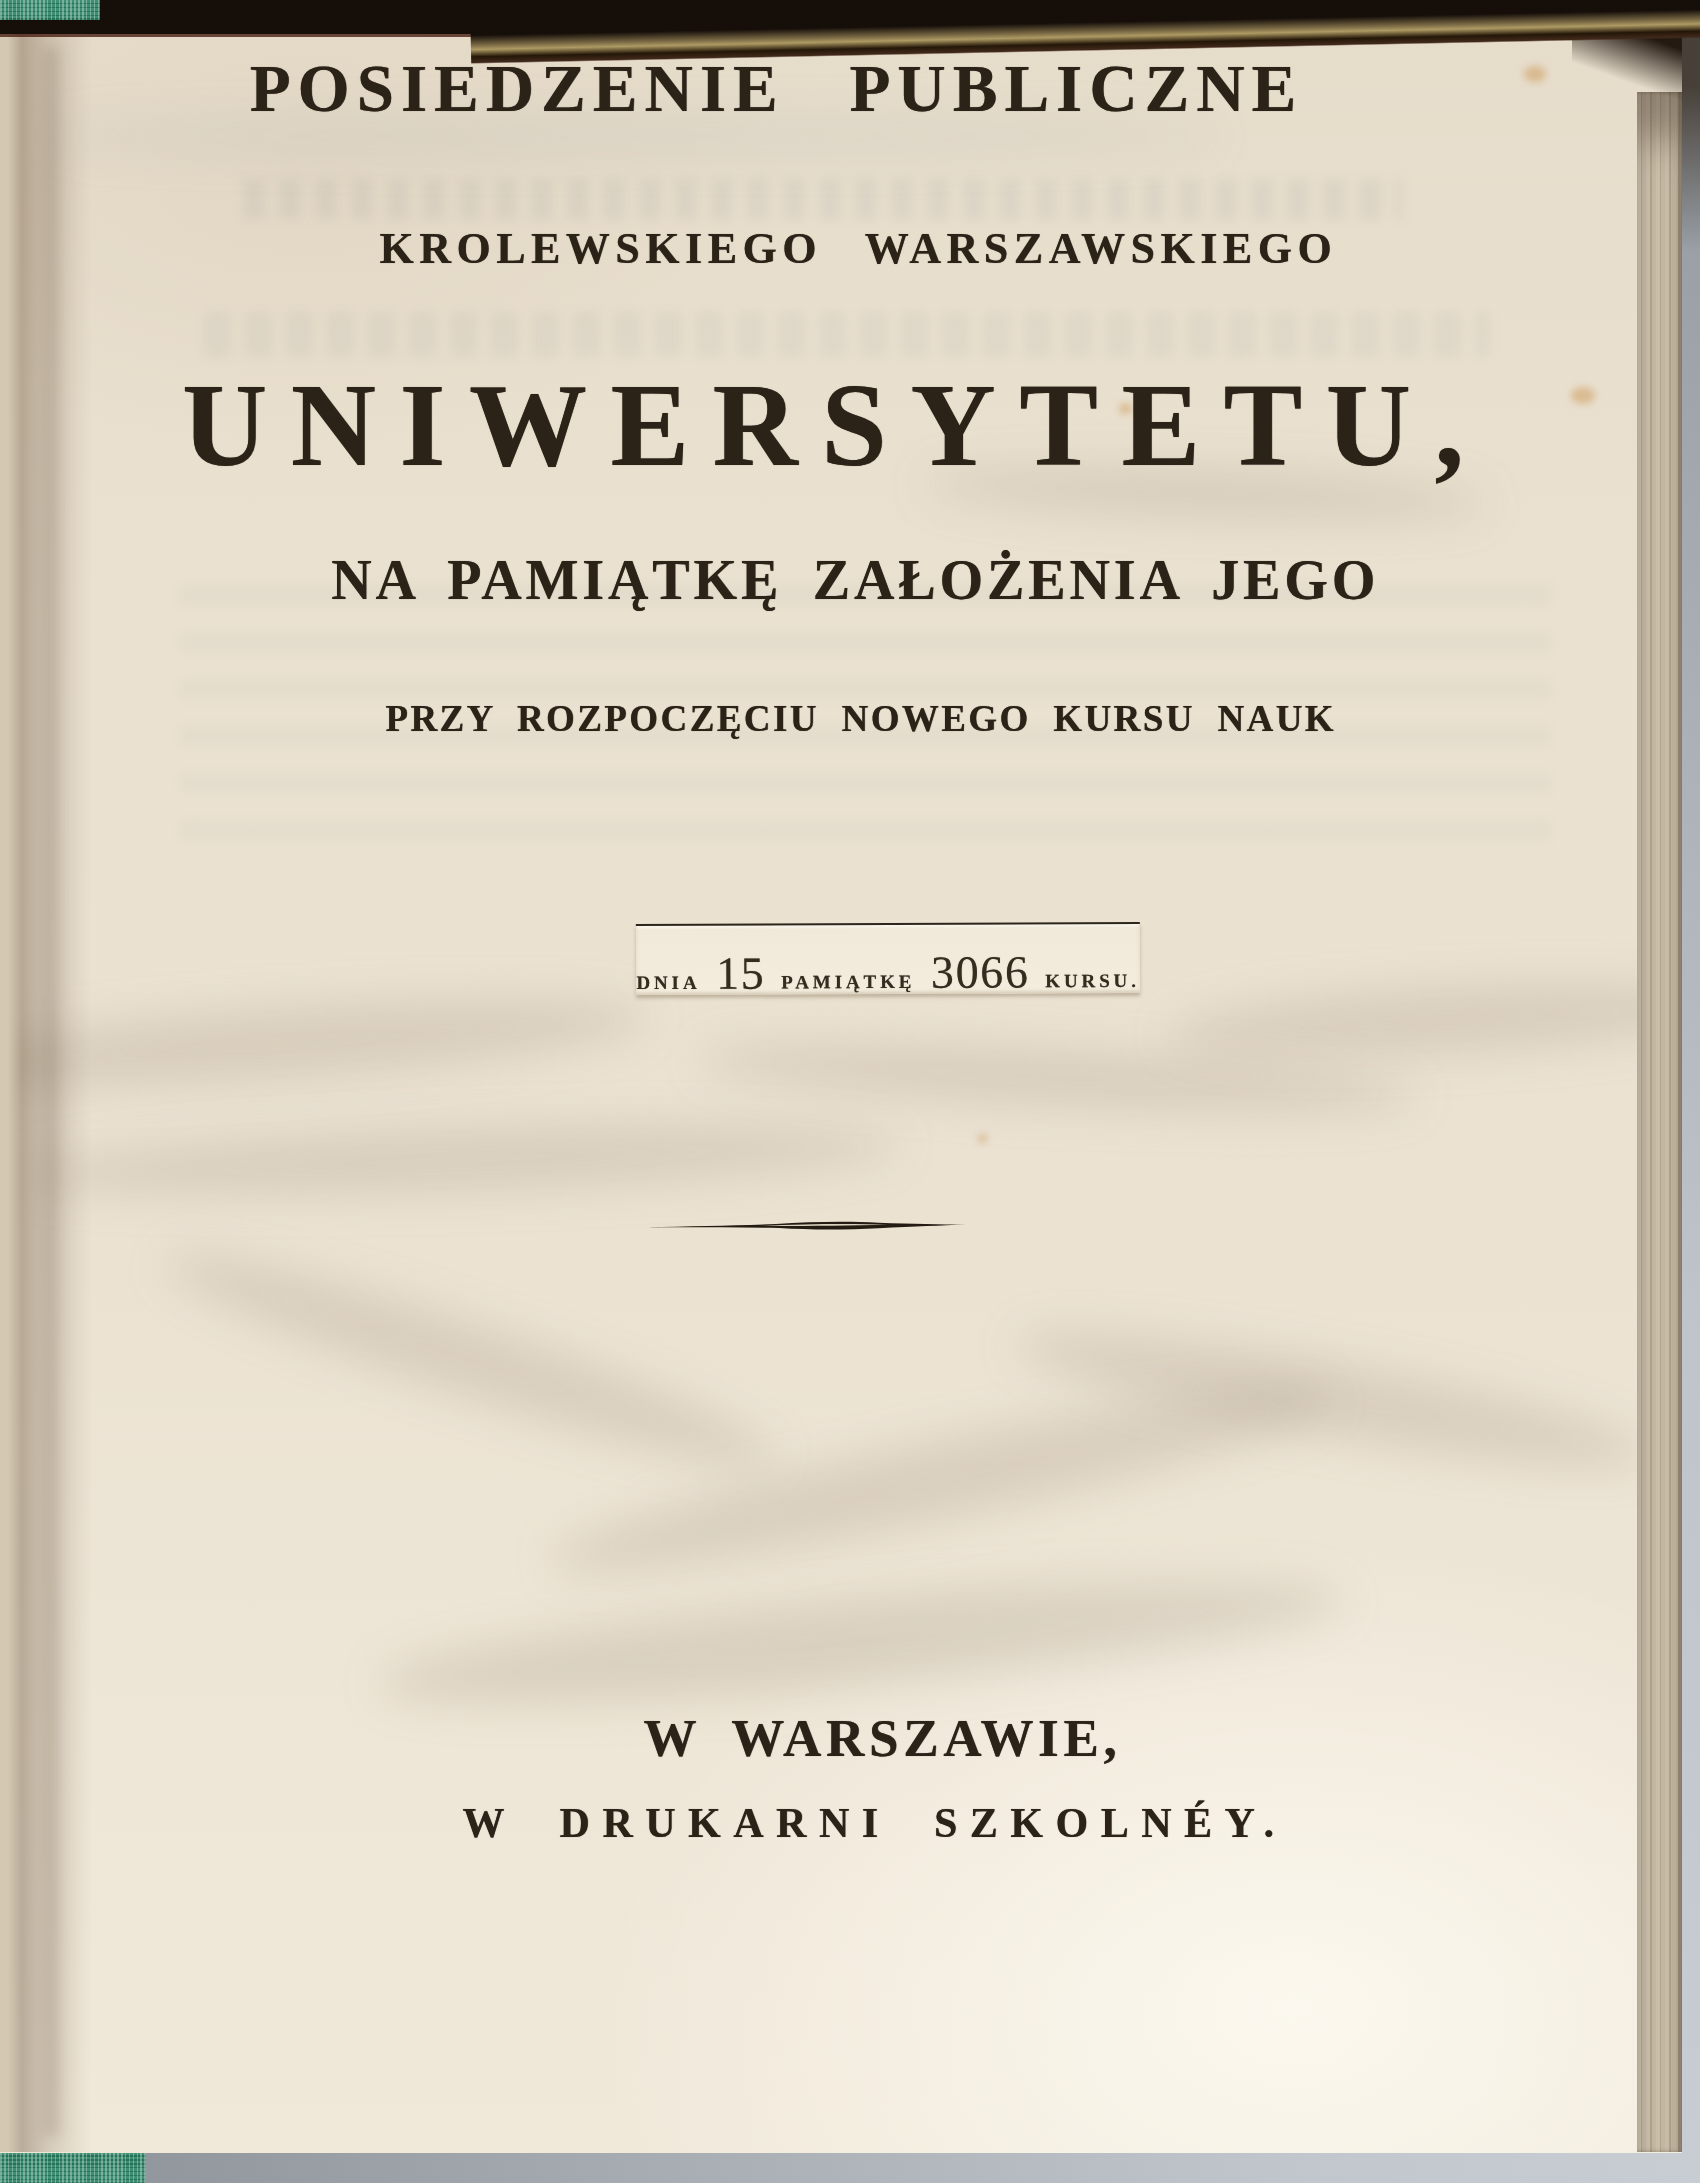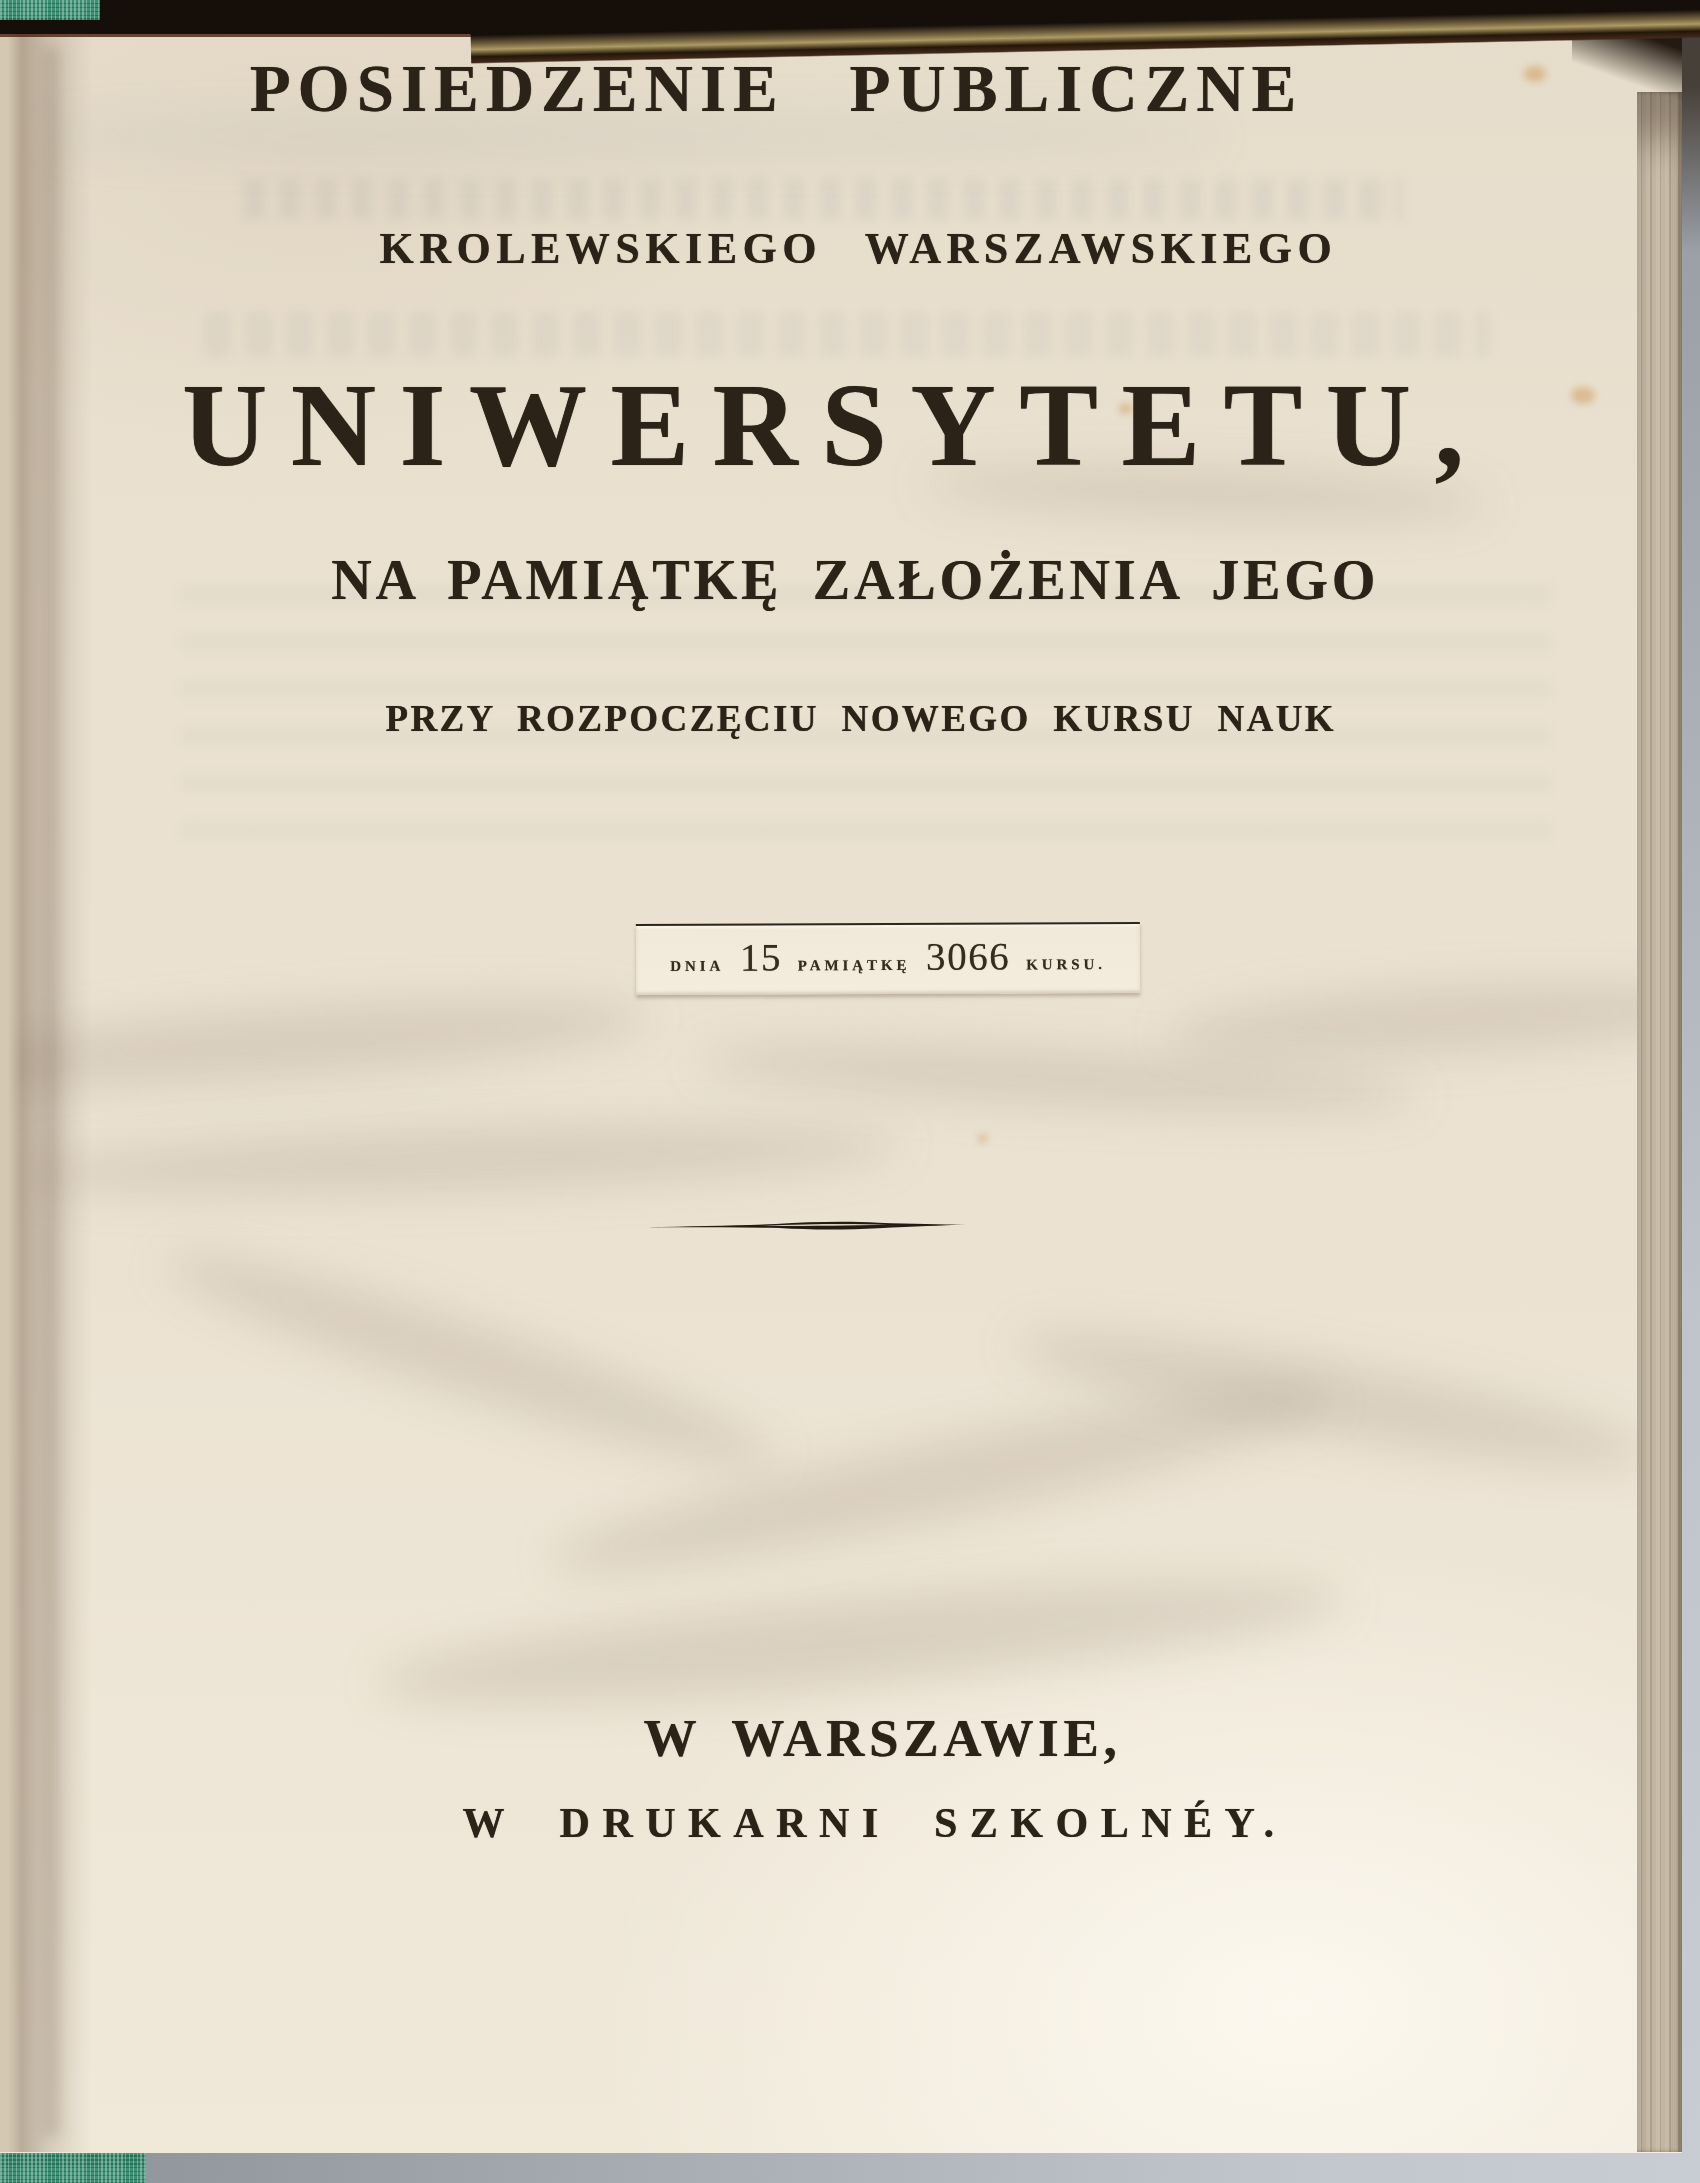--- a/index.html
+++ b/index.html
@@ -61,22 +61,22 @@
   .l8{top:1802px;font-size:42px; font-weight:700;letter-spacing:12.5px;word-spacing:20.4px; transform:translateX(24px);}
 
   
   .slip{position:absolute;left:636px;top:923px;width:504px;height:69px;
     background:linear-gradient(180deg,#f0e8d8,#f4edde);
     border-top:2.4px solid #2e261c;
     box-shadow:0 3.1px 3.9px rgba(110,92,64,0.35), inset 0 -2.4px 3.1px rgba(150,130,100,0.28), inset 0 2.4px 2.4px rgba(255,255,250,0.6);
     transform:rotate(-0.25deg);}
   .slip-inner{display:flex;align-items:baseline;justify-content:center;gap:15.7px;padding-top:9.4px;
     color:#352c1f;text-shadow:0 0 0.8px rgba(53,44,31,0.6);}
-  .slip-word{font-size:15px;font-weight:700;letter-spacing:3.9px;}
-  .slip-num{font-size:39px;font-weight:400;letter-spacing:1.6px;}
+  .slip-word{font-size:19px;font-weight:700;letter-spacing:3.9px;}
+  .slip-num{font-size:46px;font-weight:400;letter-spacing:1.6px;margin-top:12px;}
 
   
   .rule{position:absolute;left:644px;top:1219px;width:323px;height:14px;transform:rotate(-0.5deg);}
 </style>
 </head>
 <body>
 
 <div id="scan">
 
   <div class="wr cool" style="left:47px;top:118px;width:1175px;height:36px;"></div>

